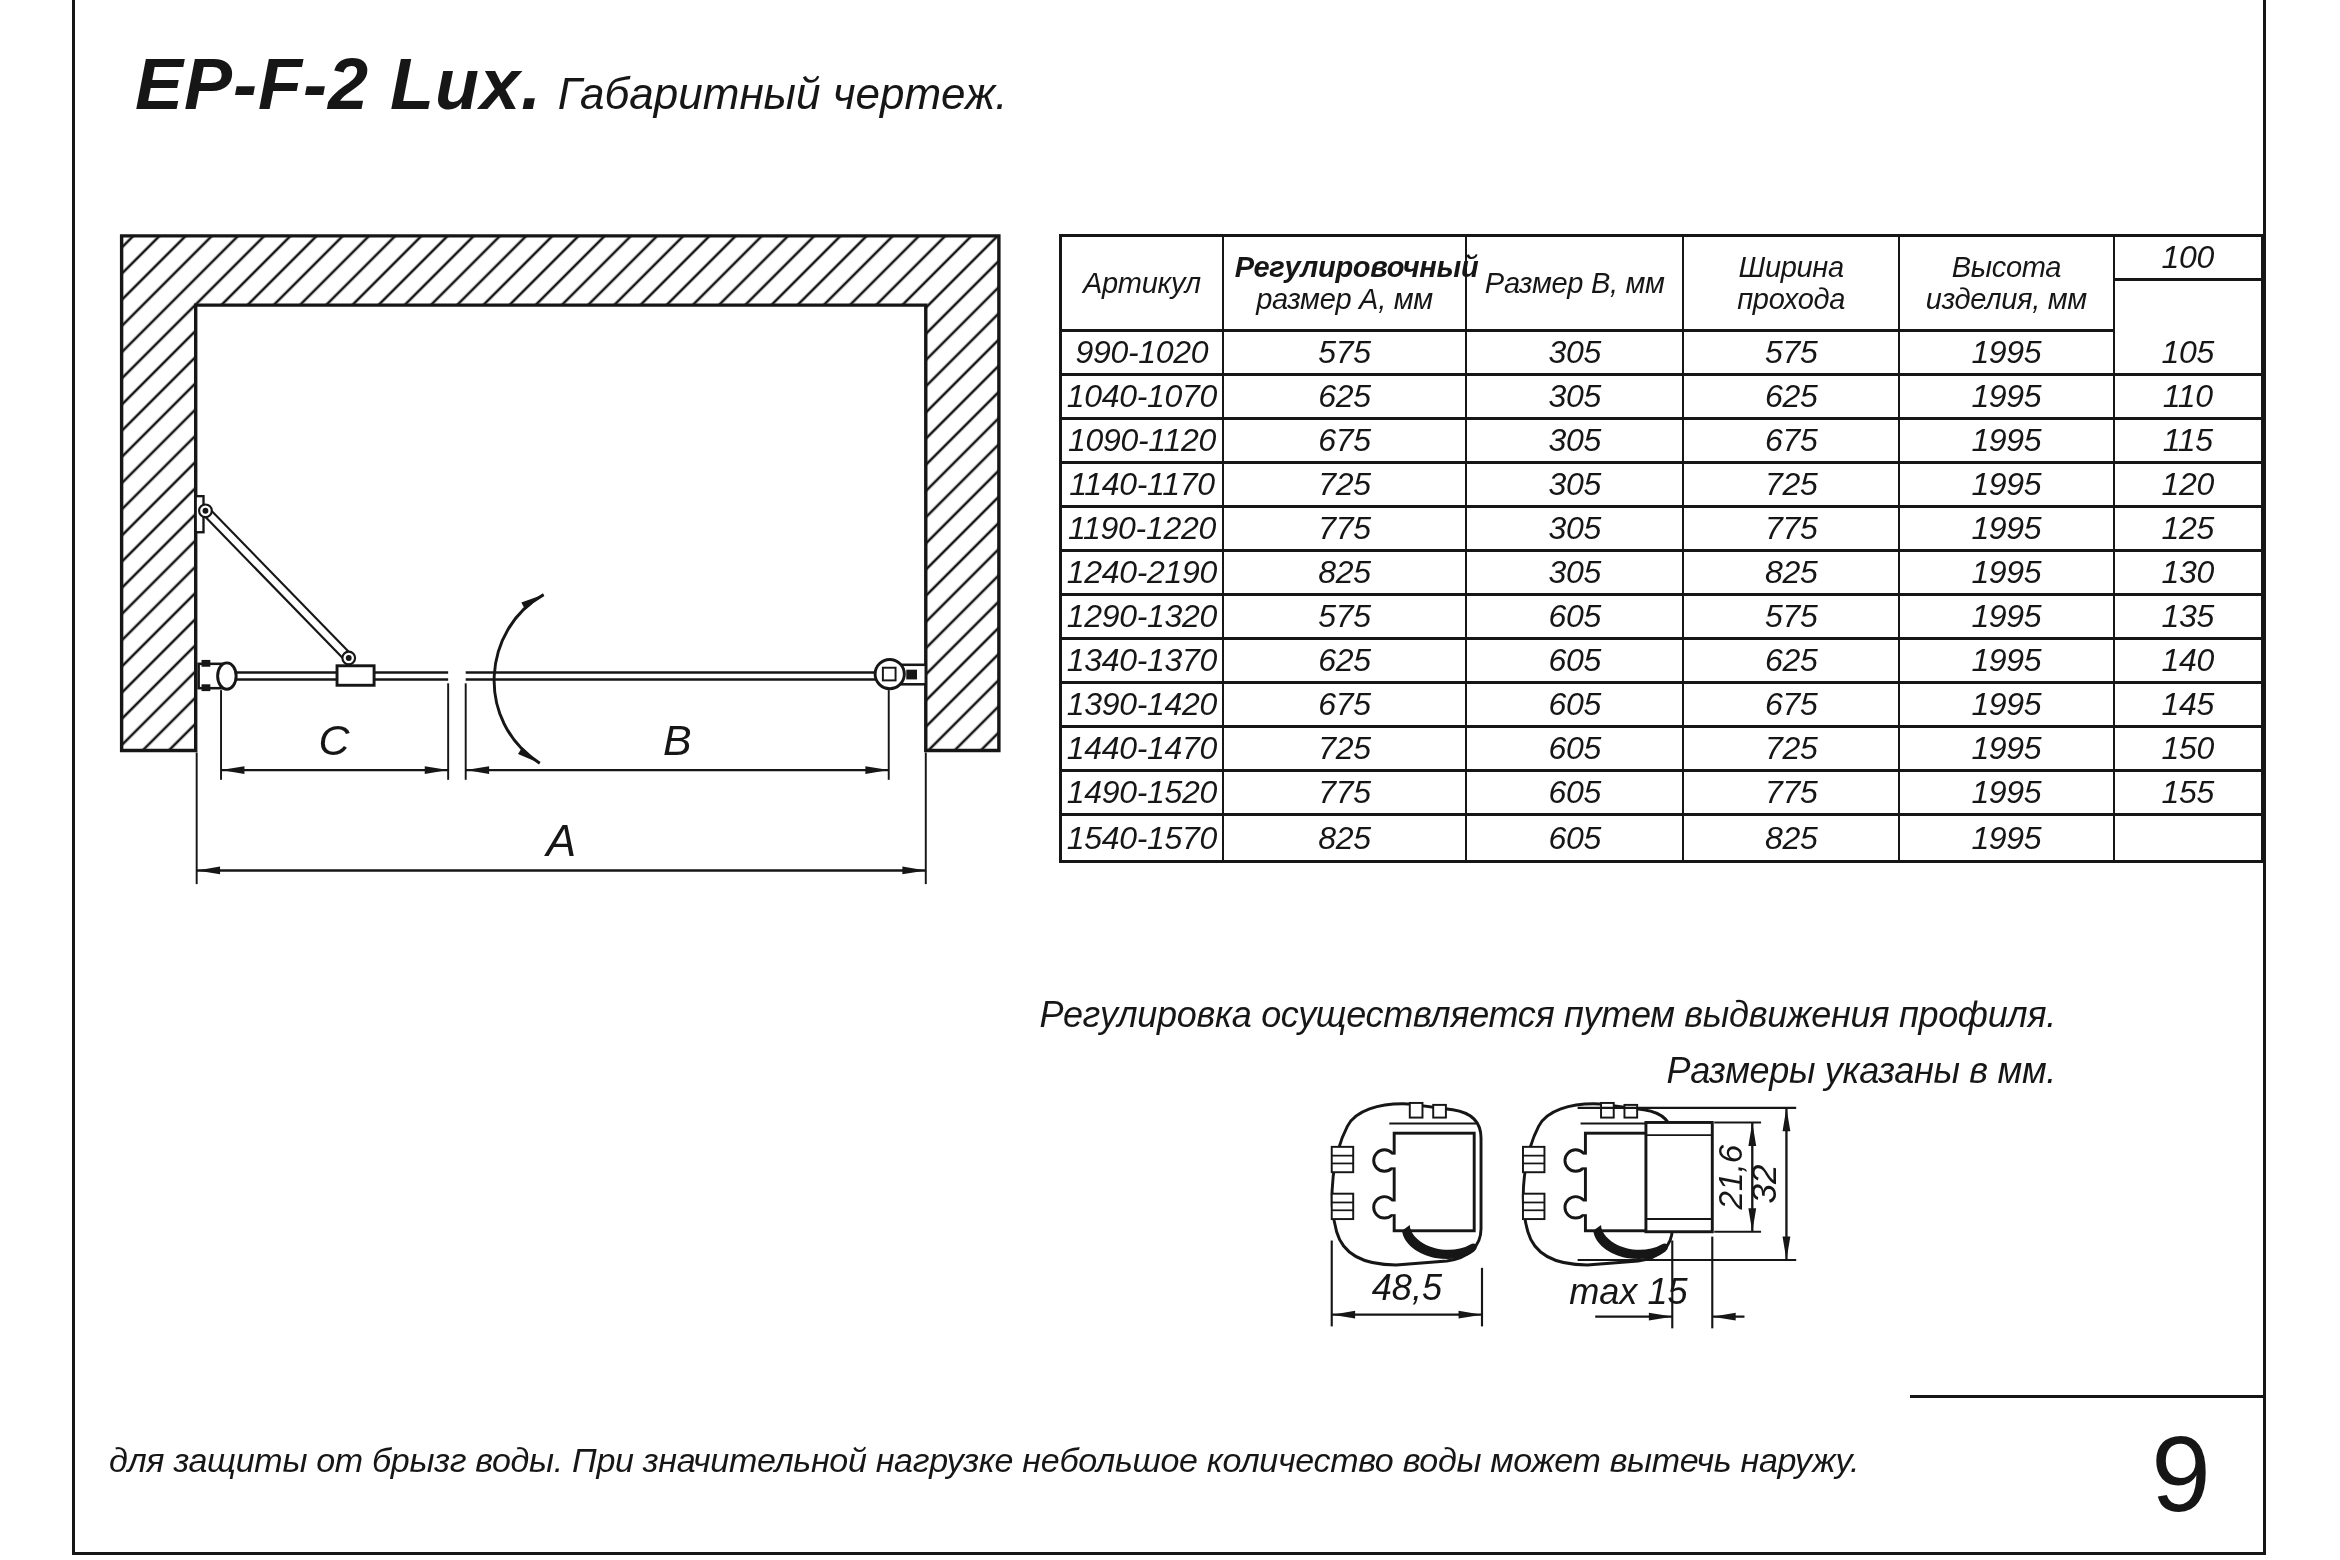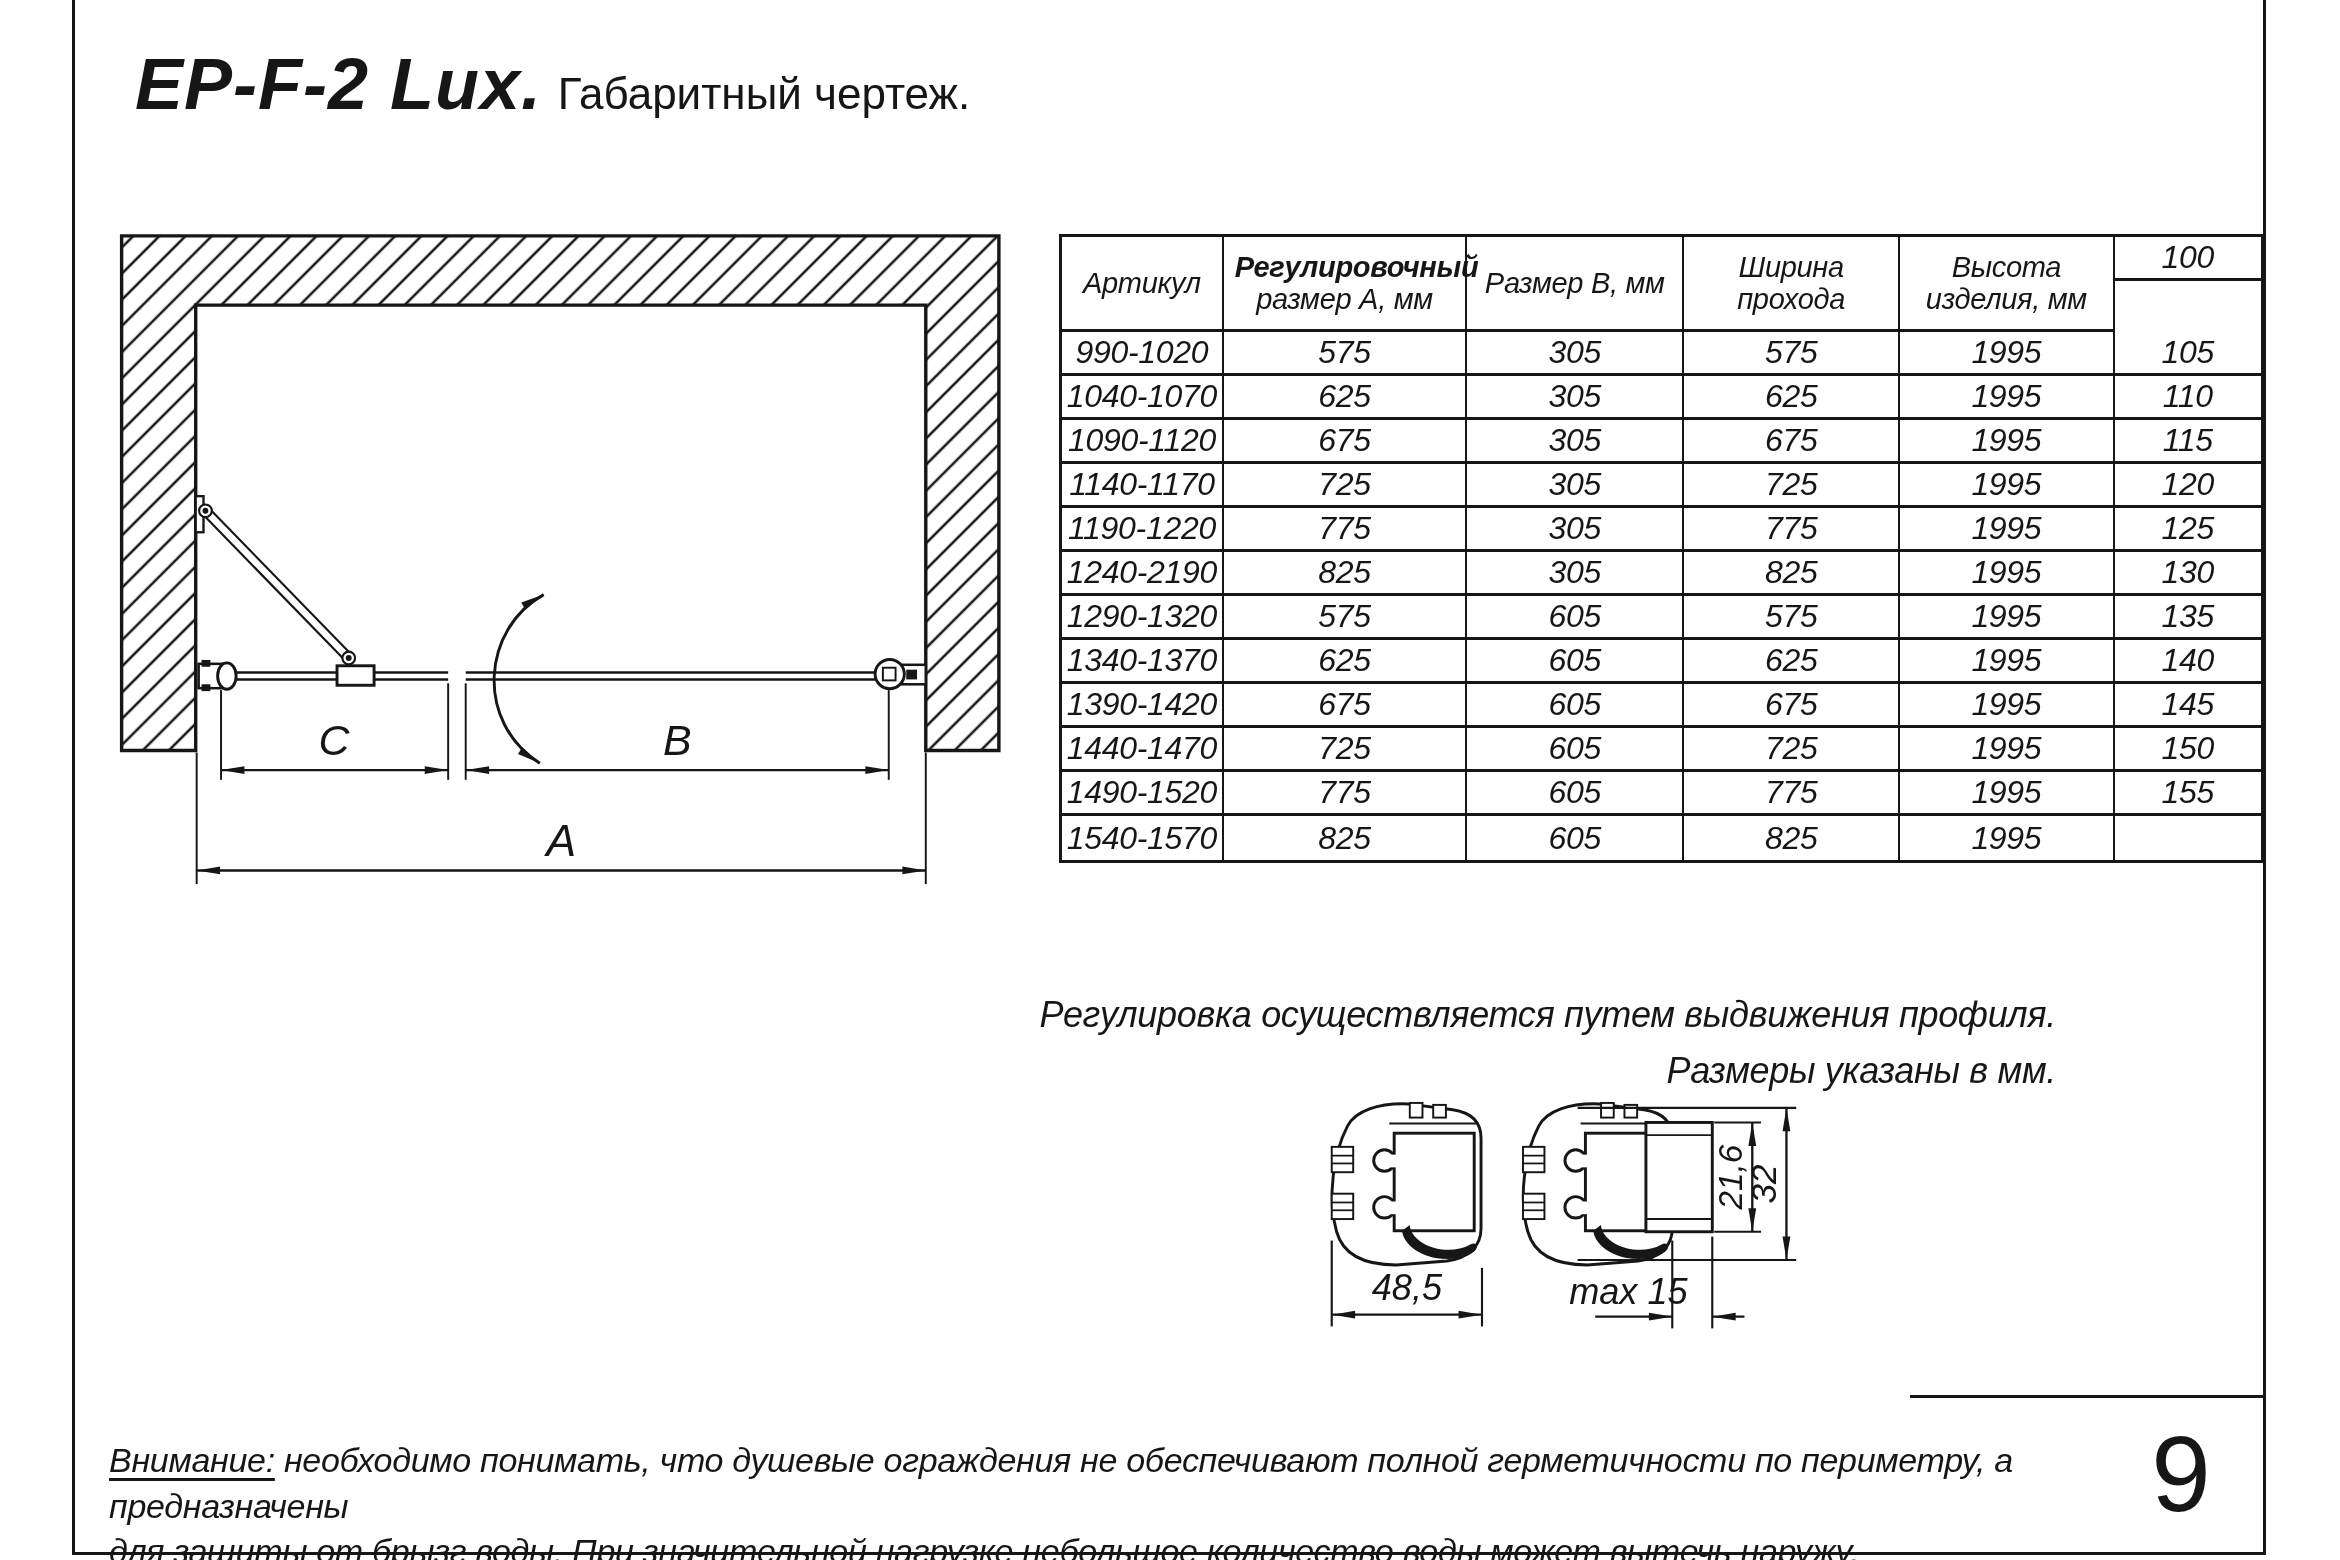--- a/index.html
+++ b/index.html
@@ -1,21 +1,21 @@
 <!DOCTYPE html>
 <html><head>
 <meta charset="utf-8">
 <style>
   html,body{margin:0;padding:0;background:#ffffff;}
   body{width:2341px;height:1560px;position:relative;font-family:"Liberation Sans",sans-serif;color:#161616;overflow:hidden;}
   .frame{position:absolute;background:#161616;}
   
   .title{position:absolute;left:135px;top:43px;white-space:nowrap;}
   .title .model{font-size:72px;font-style:italic;font-weight:600;letter-spacing:1px;}
-  .title .subtitle{font-size:44px;margin-left:15.6px;}
+  .title .subtitle{font-size:44px;font-style:italic;margin-left:15.6px;}
   
   .spec-table{position:absolute;left:1059px;top:234px;width:1205px;box-sizing:border-box;
     border:3.9px solid #161616;display:grid;
     grid-template-columns:13.5% 20.3% 18.1% 18.0% 17.9% 12.2%;background:#fff;}
   .cell{box-sizing:border-box;border-right:2.9px solid #161616;border-bottom:3.9px solid #161616;
     display:flex;flex-direction:column;align-items:center;justify-content:center;text-align:center;
     font-style:italic;letter-spacing:-0.3px;}
   .cell:nth-child(6n){border-right:none;}
   .cell:nth-child(n+73){border-bottom:none;}
   .th{height:95px;font-size:29px;line-height:1.12;padding:2px 5.9px;}
@@ -254,20 +254,19 @@
     <line x1="1789" y1="1350" x2="1756" y2="1350" stroke-width="2.4" marker-end="url(#dimArr2)"></line>
   </g>
 
   <text x="1443" y="1333" font-size="37" text-anchor="middle">48,5</text>
   <text x="1670" y="1337" font-size="37" text-anchor="middle">max 15</text>
   <text x="1786" y="1207" font-size="34" text-anchor="middle" transform="rotate(-90,1786,1207)">21,6</text>
   <text x="1821" y="1214" font-size="36" text-anchor="middle" transform="rotate(-90,1821,1214)">32</text>
 </svg>
 
 <div class="warning">
-  <div><span class="emph">Внимание:</span><span> необходимо понимать, что душевые ограждения не обеспечивают полной герметичности по периметру, а предназначены</span></div>
   <div>для защиты от брызг воды. При значительной нагрузке небольшое количество воды может вытечь наружу.</div>
 </div>
 
 <div class="pagebox">
   <span class="pagenum">9</span>
 </div>
 
 
 </body></html>

